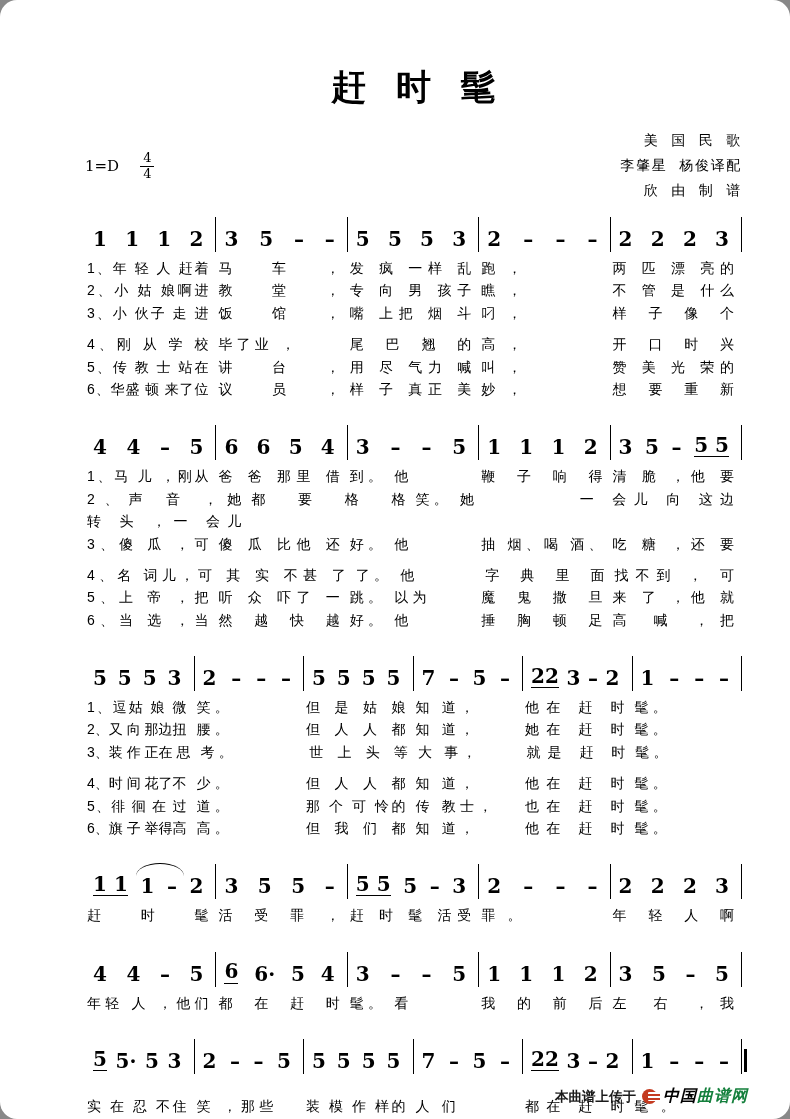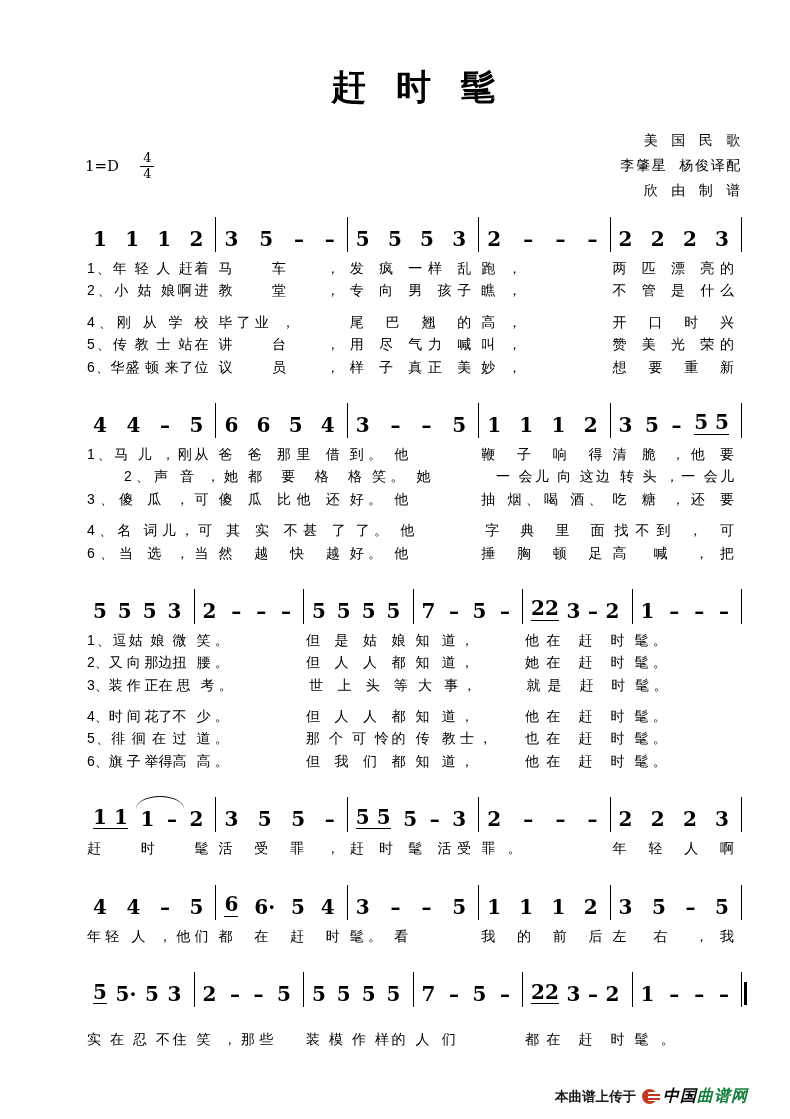--- a/index.html
+++ b/index.html
@@ -6,20 +6,21 @@
   .page{
     position:relative;
     width:790px;height:1119px;
     margin:0 auto;
     background:#ffffff;
     font-family:"Liberation Sans",sans-serif;
     color:#000;
     overflow:hidden;
     box-sizing:border-box;
     padding:64px 48px 0 85px;
+    border-radius:17px;
   }
   
   .title{
     text-align:center;
     font-size:35px;
     font-weight:bold;
     letter-spacing:0.85em;
     padding-left:0.85em;
     margin:0 0 6px 0;
     font-family:"Liberation Sans",sans-serif;
@@ -168,20 +169,27 @@
           <div class="lyric-cell short">跑 ，</div>
           <div class="lyric-cell">两 匹 漂 亮的</div>
         </div>
         <div class="lyric-row" style="grid-template-columns: repeat(5, 1fr);">
           <div class="lyric-cell">2、小 姑 娘啊进</div>
           <div class="lyric-cell">教 堂 ，</div>
           <div class="lyric-cell">专 向 男 孩子</div>
           <div class="lyric-cell short">瞧 ，</div>
           <div class="lyric-cell">不 管 是 什么</div>
         </div>
+        <div class="lyric-row" style="grid-template-columns: repeat(5, 1fr);">
+          <div class="lyric-cell">3、小 伙子 走 进</div>
+          <div class="lyric-cell">饭 馆 ，</div>
+          <div class="lyric-cell">嘴 上把 烟 斗</div>
+          <div class="lyric-cell short">叼 ，</div>
+          <div class="lyric-cell">样 子 像 个</div>
+        </div>
         <div class="lyric-row versegap" style="grid-template-columns: repeat(5, 1fr);">
           <div class="lyric-cell">4、刚 从 学 校</div>
           <div class="lyric-cell short">毕了业 ，</div>
           <div class="lyric-cell">尾 巴 翘 的</div>
           <div class="lyric-cell short">高 ，</div>
           <div class="lyric-cell">开 口 时 兴</div>
         </div>
         <div class="lyric-row" style="grid-template-columns: repeat(5, 1fr);">
           <div class="lyric-cell">5、传 教 士 站在</div>
           <div class="lyric-cell">讲 台 ，</div>
@@ -230,40 +238,47 @@
             <span class="note-token u">5 5</span>
           </div>
         </div>
         <div class="lyric-row" style="grid-template-columns: repeat(5, 1fr);">
           <div class="lyric-cell">1、马 儿 ，刚从</div>
           <div class="lyric-cell">爸 爸 那里 借</div>
           <div class="lyric-cell short">到。 他</div>
           <div class="lyric-cell">鞭 子 响 得</div>
           <div class="lyric-cell">清 脆 ，他 要</div>
         </div>
-        <div class="lyric-row" style="grid-template-columns: repeat(5, 1fr); margin-left: 37px;">
+        <div class="lyric-row" style="grid-template-columns: repeat(4, 1fr);">
           <div class="lyric-cell">2、声 音 ，她</div>
           <div class="lyric-cell">都 要 格 格</div>
           <div class="lyric-cell short">笑。 她</div>
           <div class="lyric-cell">一 会儿 向 这边</div>
           <div class="lyric-cell">转 头 ，一 会儿</div>
         </div>
         <div class="lyric-row" style="grid-template-columns: repeat(5, 1fr);">
           <div class="lyric-cell">3、傻 瓜 ，可</div>
           <div class="lyric-cell">傻 瓜 比他 还</div>
           <div class="lyric-cell short">好。 他</div>
           <div class="lyric-cell">抽 烟、喝 酒、</div>
           <div class="lyric-cell">吃 糖 ，还 要</div>
         </div>
         <div class="lyric-row versegap" style="grid-template-columns: repeat(5, 1fr);">
           <div class="lyric-cell short">4、名 词儿，可</div>
           <div class="lyric-cell">其 实 不甚 了</div>
           <div class="lyric-cell short">了。 他</div>
           <div class="lyric-cell">字 典 里 面</div>
           <div class="lyric-cell">找不到 ， 可</div>
+        </div>
+        <div class="lyric-row" style="grid-template-columns: repeat(5, 1fr);">
+          <div class="lyric-cell">5、上 帝 ，把</div>
+          <div class="lyric-cell">听 众 吓了 一</div>
+          <div class="lyric-cell short">跳。 以为</div>
+          <div class="lyric-cell">魔 鬼 撒 旦</div>
+          <div class="lyric-cell">来 了 ，他 就</div>
         </div>
         <div class="lyric-row" style="grid-template-columns: repeat(5, 1fr);">
           <div class="lyric-cell">6、当 选 ，当</div>
           <div class="lyric-cell">然 越 快 越</div>
           <div class="lyric-cell short">好。 他</div>
           <div class="lyric-cell">捶 胸 顿 足</div>
           <div class="lyric-cell">高 喊 ，把</div>
         </div>
       </div>
       <div class="system">

